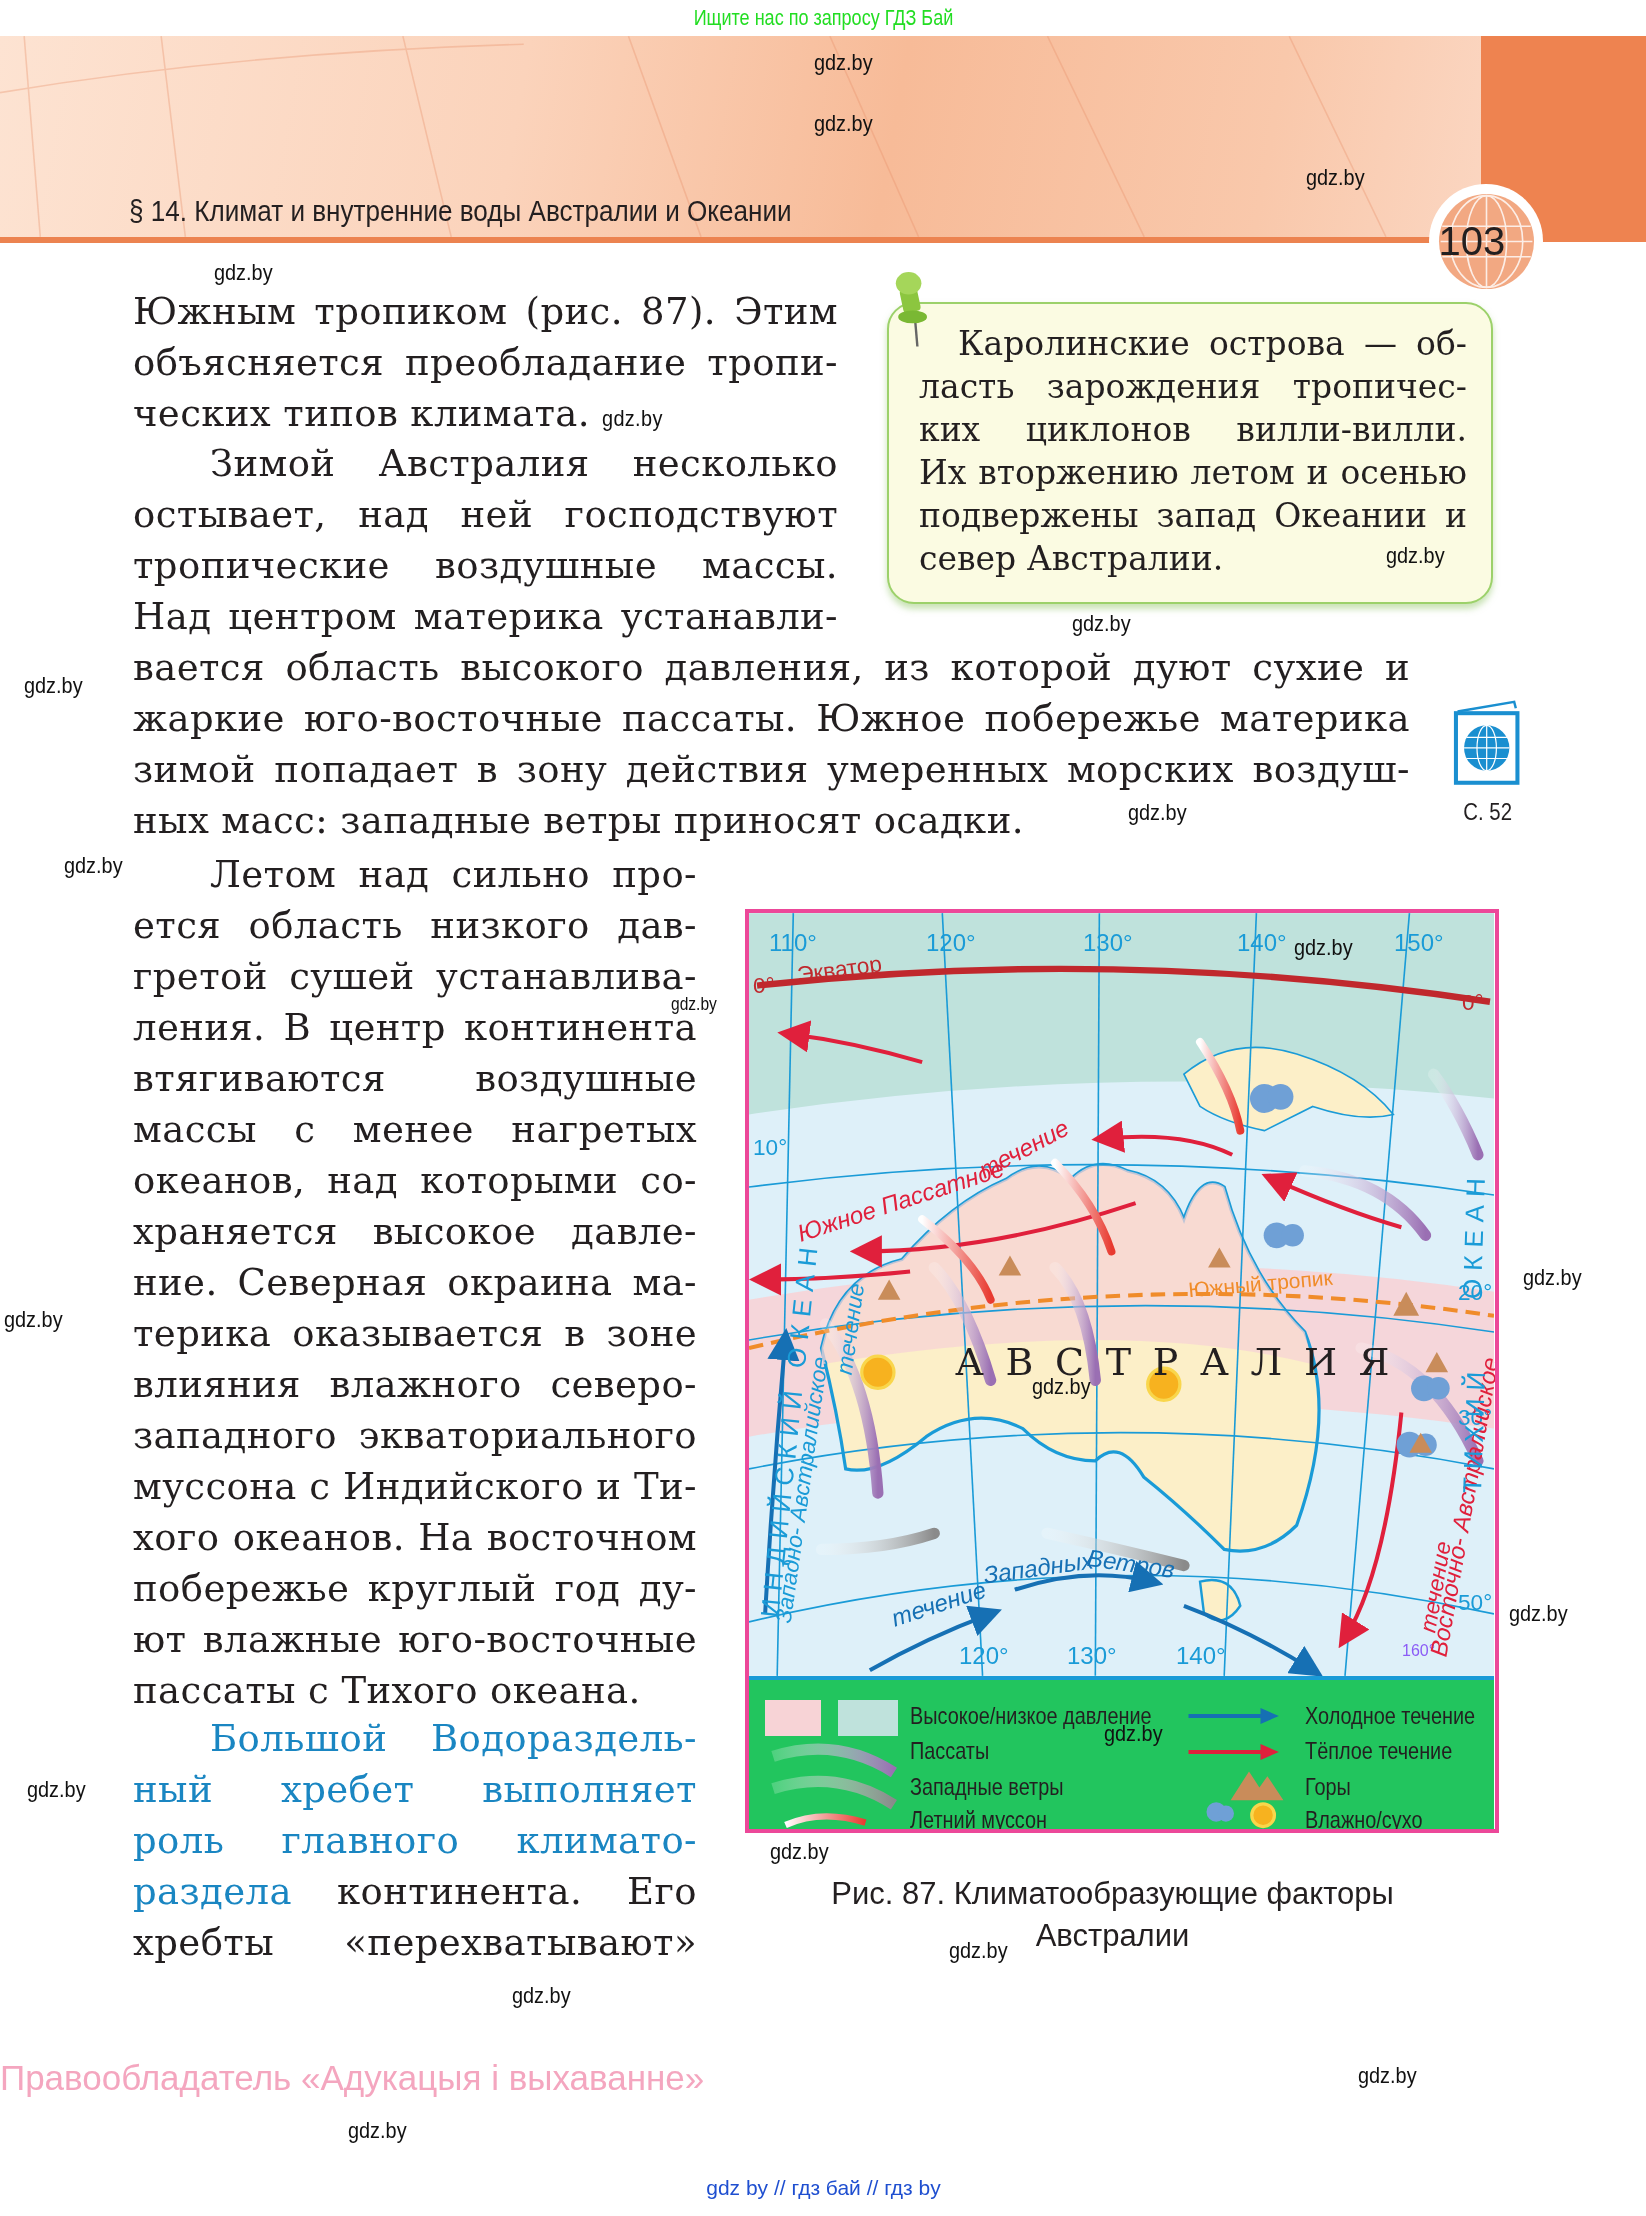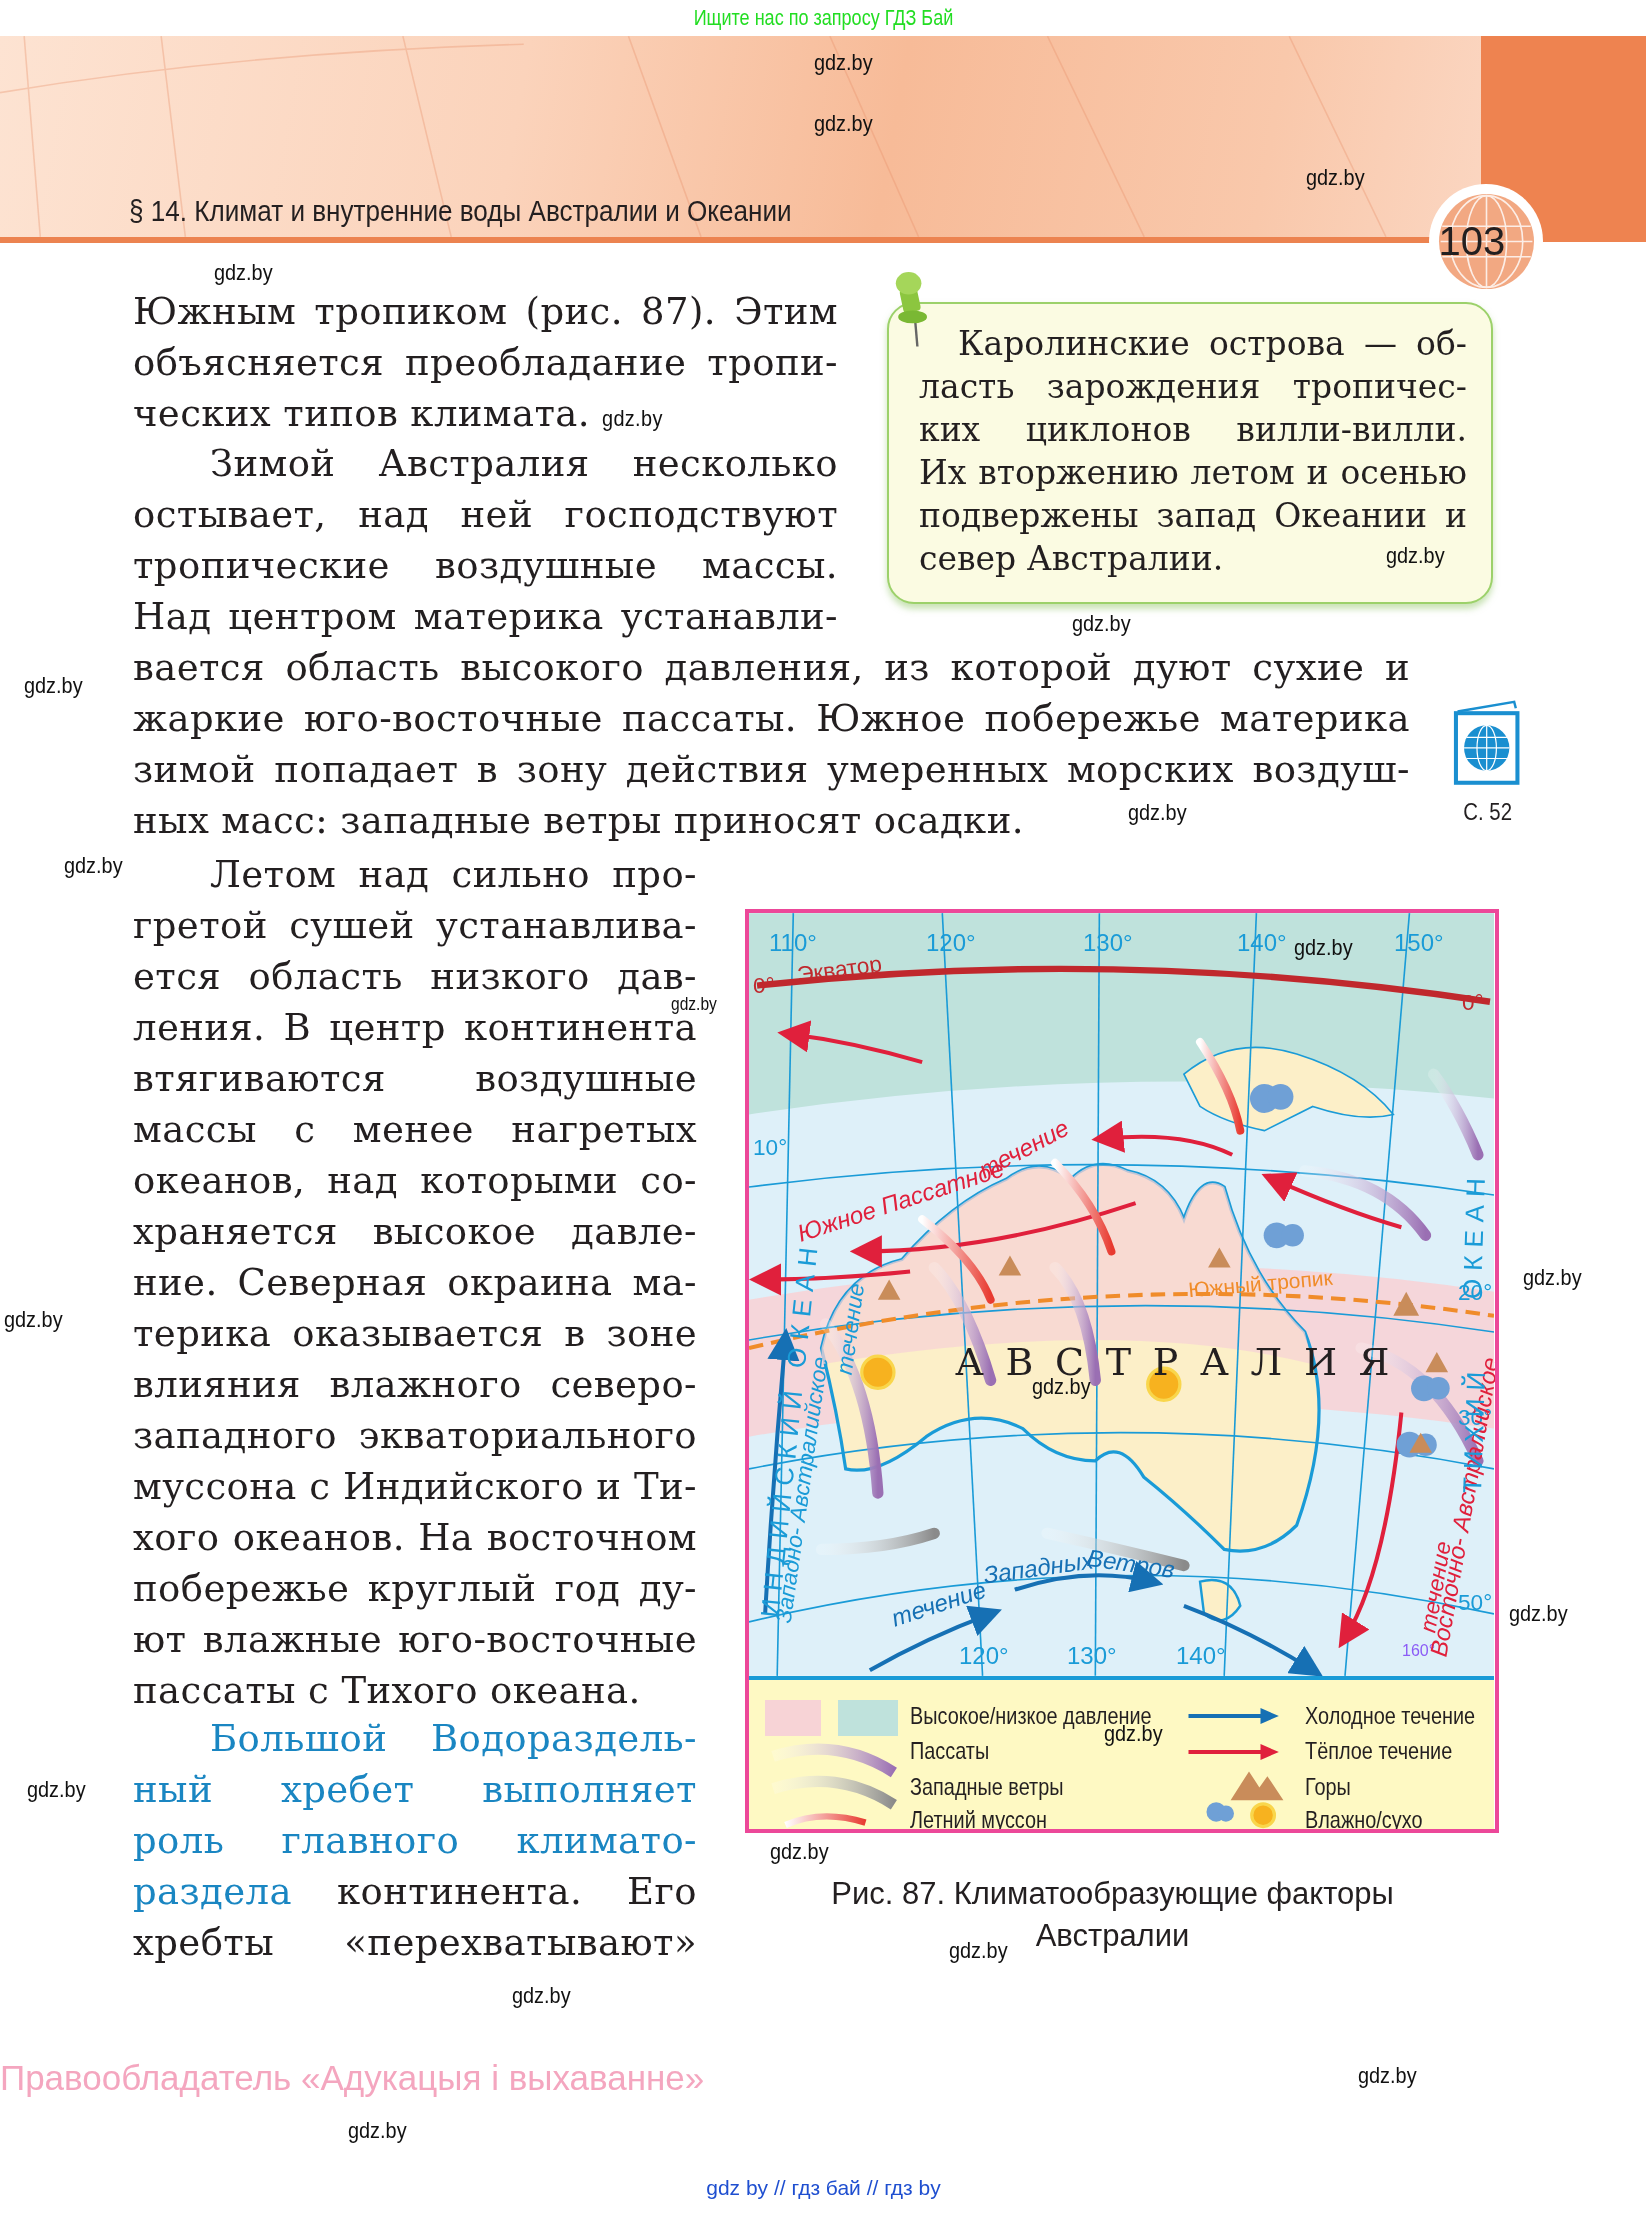--- a/index.html
+++ b/index.html
@@ -19,21 +19,21 @@
   .line{white-space:nowrap;display:block;text-align:justify;text-align-last:justify}
   .line.last{text-align-last:left}
   .blue{color:#1a86c2}
   .note{left:887px;top:302px;width:606px;height:302px;background:#fbfbe2;border:2.4px solid #9cd16a;border-radius:27px;box-shadow:0 4.8px 6.4px rgba(150,200,110,.5)}
   .note-text{left:919px;top:322px;width:548px;font-size:33px;line-height:43px;color:#231f20}
   .pin{left:887px;top:270px;width:44px;height:81px}
   .atlas{left:1451px;top:697px;width:73px;height:89px}
   .atlas-label{left:1459px;top:798px;font-family:"Liberation Sans",sans-serif;font-size:24px;color:#231f20;transform:scaleX(.85)}
   .map{left:745px;top:909px;width:754px;height:924px;border:4px solid #ec4899;background:#fff;overflow:hidden}
   .map-svg{position:absolute;left:0;top:0}
-  .legend{position:absolute;left:0;top:763px;width:745px;height:153px;border-top:4px solid #1a9bd7;background:#fef9c3}
+  .legend{position:absolute;left:0;top:763px;width:745px;height:153px;border-top:4px solid #1a9bd7;background:#22c55e}
   .leg-item{position:absolute;font-family:"Liberation Sans",sans-serif;font-size:23.4px;color:#231f20;transform:scaleX(.85);transform-origin:left;white-space:nowrap}
   .caption{left:750px;width:725px;text-align:center;font-family:"Liberation Sans",sans-serif;font-size:31px;color:#231f20}
   .copyright{left:0;width:1647px;top:2058px;text-align:left;font-family:"Liberation Sans",sans-serif;font-size:35px;color:#f4a6bf}
   .footer{left:0;width:1647px;top:2176px;text-align:center;font-family:"Liberation Sans",sans-serif;font-size:21px;color:#1f4fd0}
   .maplabel{font-family:"Liberation Sans",sans-serif}
 </style>
 </head>
 <body>
 
 <div class="abs top-banner">Ищите нас по запросу ГДЗ Бай</div>
@@ -103,22 +103,22 @@
 </div>
 <div class="abs body-text" style="left:133px;top:642px;width:1277px">
   <span class="line">вается область высокого давления, из которой дуют сухие и</span>
   <span class="line">жаркие юго-восточные пассаты. Южное побережье материка</span>
   <span class="line">зимой попадает в зону действия умеренных морских воздуш-</span>
   <span class="line last">ных масс: западные ветры приносят осадки.</span>
 </div>
 
 <div class="abs body-text" style="left:133px;top:849px;width:564px">
   <span class="line" style="padding-left:77px">Летом над сильно про-</span>
+  <span class="line">ется область низкого дав-</span>
   <span class="line">гретой сушей устанавлива-</span>
-  <span class="line">ется область низкого дав-</span>
   <span class="line">ления. В центр континента</span>
   <span class="line">втягиваются воздушные</span>
   <span class="line">массы с менее нагретых</span>
   <span class="line">океанов, над которыми со-</span>
   <span class="line">храняется высокое давле-</span>
   <span class="line">ние. Северная окраина ма-</span>
   <span class="line">терика оказывается в зоне</span>
   <span class="line">влияния влажного северо-</span>
   <span class="line">западного экваториального</span>
   <span class="line">муссона с Индийского и Ти-</span>

